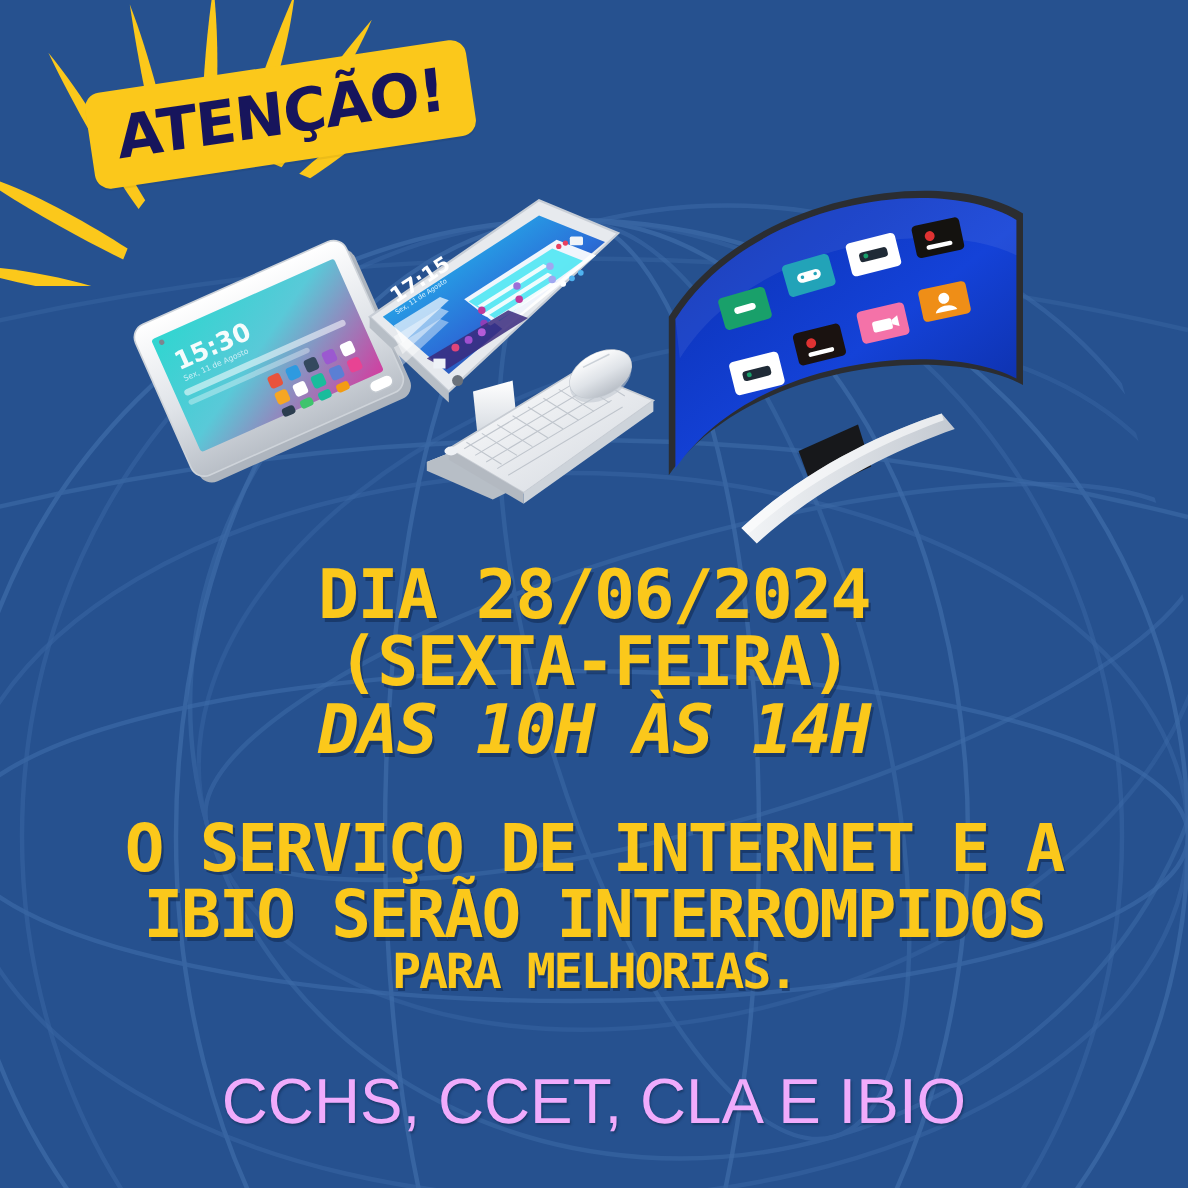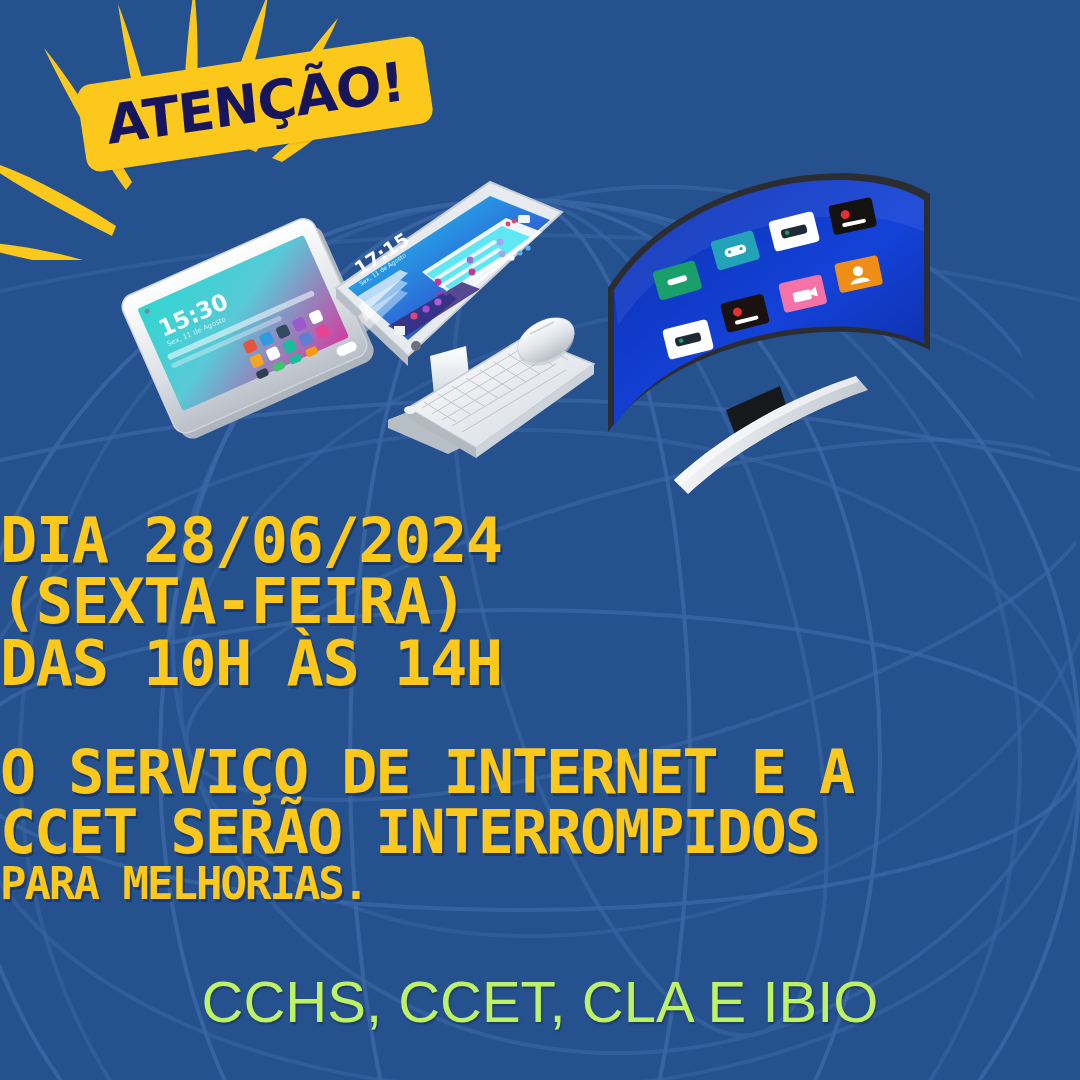--- a/index.html
+++ b/index.html
@@ -45,48 +45,48 @@
     line-height:1;
     white-space:nowrap;
     transform:skewX(-3deg);
   }
 
   
   .headline{
     position:absolute;
     left:0;right:0;
     top:510px;
-    text-align:left;
+    text-align:center;
   }
   .hl-line{
     display:block;
     color:#FBC81B;
     font-family:"DejaVu Sans Mono","Liberation Mono",monospace;
     font-weight:bold;
     line-height:0.99;
     letter-spacing:-1.5px;
     white-space:nowrap;
     text-shadow:2px 3px 0 rgba(14,40,80,.55);
     margin:0 auto;
     transform:scaleX(1.0);
   }
   .hl-1{font-size:62px;}
   .hl-2{font-size:62px;}
-  .hl-3{font-size:62px;}
+  .hl-3{font-size:62px;font-style:italic;}
   .hl-4{font-size:60px;letter-spacing:-2px;margin-top:35px;}
   .hl-5{font-size:60px;letter-spacing:-2px;}
   .hl-6{font-size:44px;letter-spacing:-2px;}
   .hl-gap{height:14px;}
 
   .subtitle{
     position:absolute;
     left:0;right:0;
     top:968px;
     text-align:center;
-    color:#bef264;
+    color:#f0abfc;
     font-family:"Liberation Sans", sans-serif;
     font-weight:normal;
     font-size:58px;
     letter-spacing:0px;
     white-space:nowrap;
     text-shadow:1px 2px 2px rgba(10,30,65,.45);
   }
 </style>
 </head>
 <body>
@@ -351,19 +351,19 @@
       <span class="banner-text">ATENÇÃO!</span>
     </div>
   </div>
 
   <div class="headline">
     <span class="hl-line hl-1">DIA 28/06/2024</span>
     <span class="hl-line hl-2">(SEXTA-FEIRA)</span>
     <span class="hl-line hl-3">DAS 10H ÀS 14H</span>
     <div class="hl-gap"></div>
     <span class="hl-line hl-4">O SERVIÇO DE INTERNET E A</span>
-    <span class="hl-line hl-5">CCET SERÃO INTERROMPIDOS</span>
+    <span class="hl-line hl-5">IBIO SERÃO INTERROMPIDOS</span>
     <span class="hl-line hl-6">PARA MELHORIAS.</span>
   </div>
 
   <div class="subtitle">CCHS, CCET, CLA E IBIO</div>
 
 </div>
 
 </body></html>

